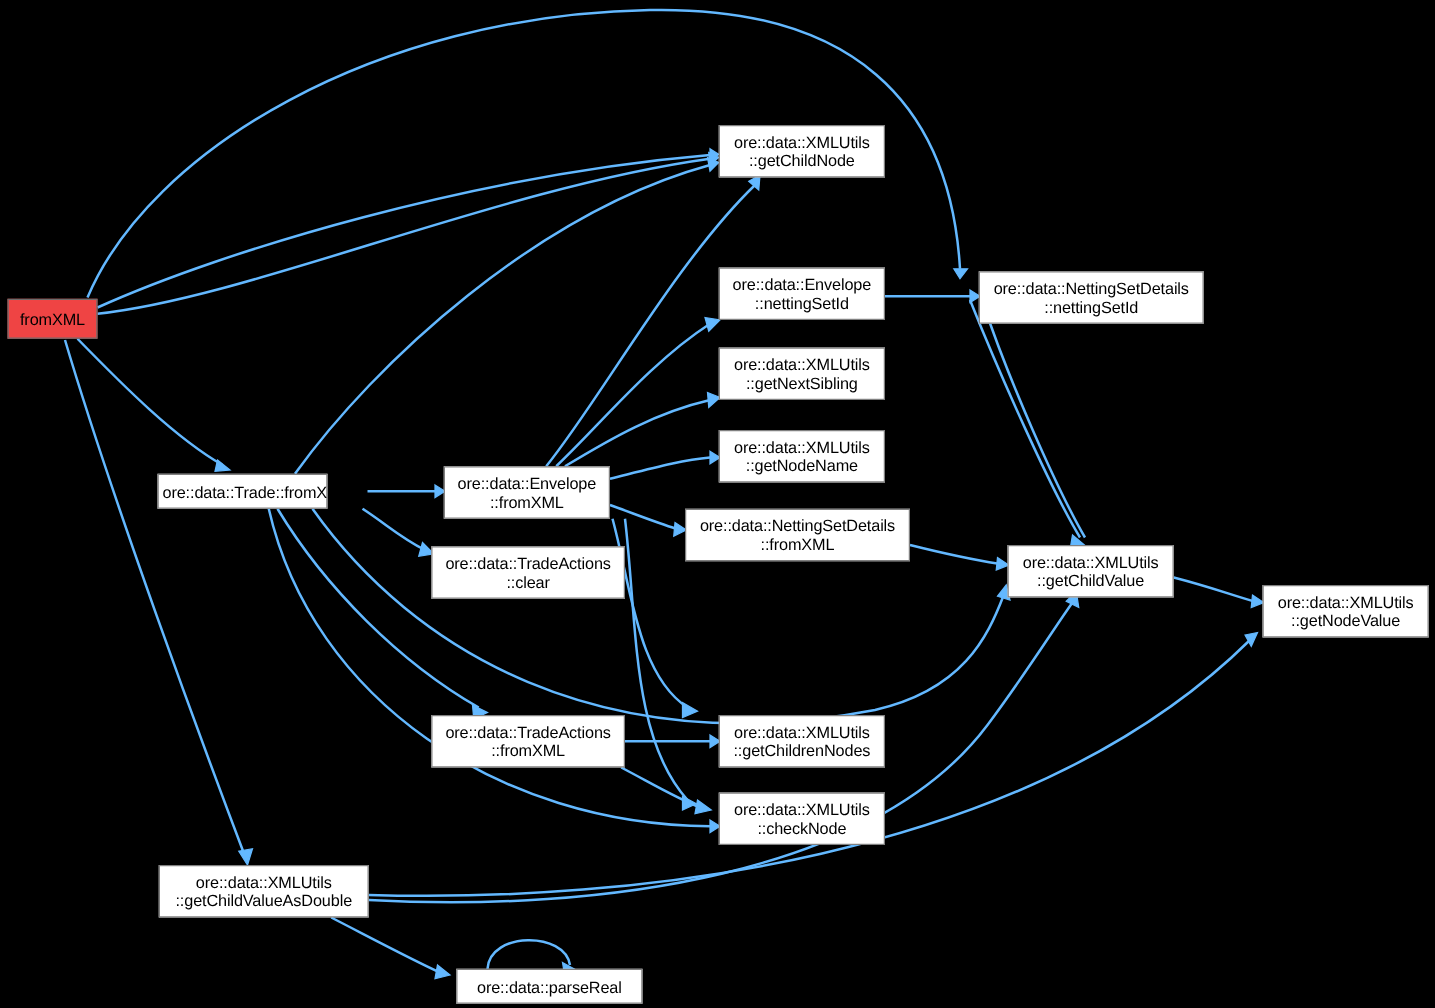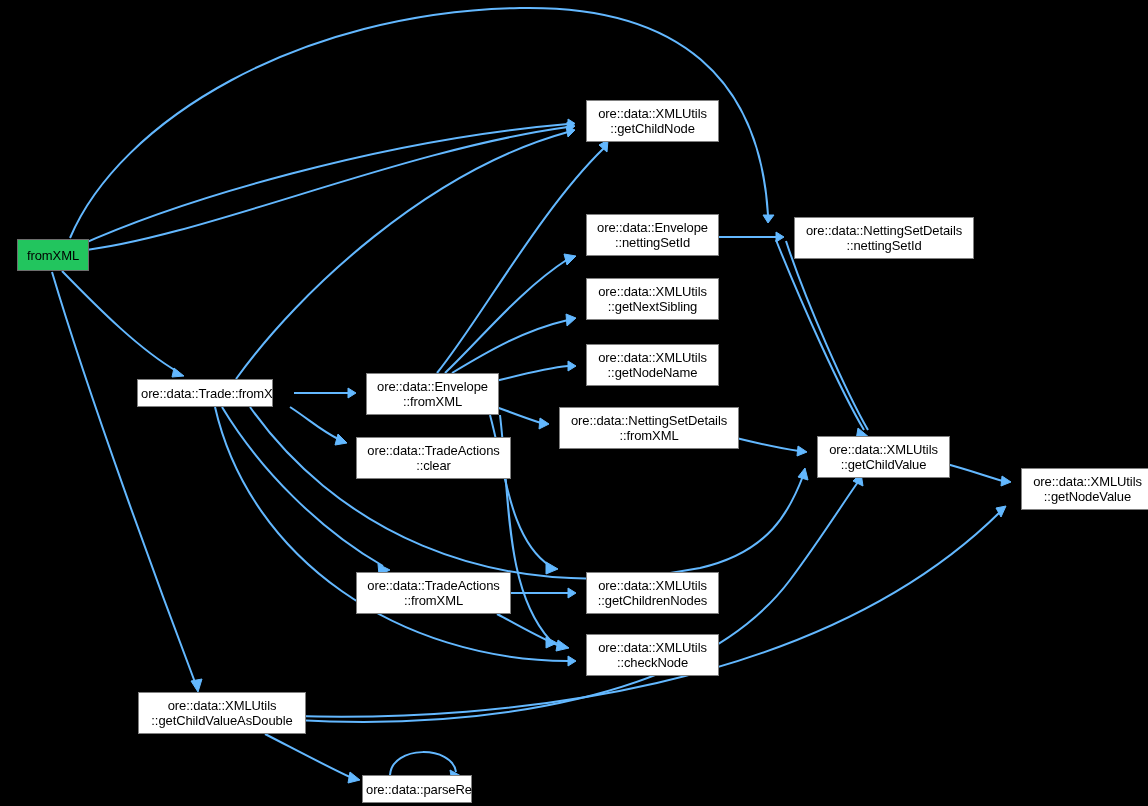--- a/index.html
+++ b/index.html
@@ -39,24 +39,23 @@
     display: flex;
     align-items: center;
     justify-content: flex-end;
     text-align: center;
     color: #000000;
     font-size: 13px;
     line-height: 15px;
     letter-spacing: -0.1px;
     white-space: pre-line;
     padding: 0 3px;
-    margin-left: 11px;
   }
   .node-box.root {
-    background: #22c55e;
+    background: #ef4444;
     border: 1px solid #6d6d6d;
   }
   .node-label {
     display: block;
     width: 100%;
     white-space: pre-line;
   }
 </style>
 </head>
 <body>
@@ -223,15 +222,15 @@
 <div class="node-box" style="left:575px; top:634px; width:133px; height:42px;">
   <span class="node-label">ore::data::XMLUtils
 ::checkNode</span>
 </div>
 
 <div class="node-box" style="left:127px; top:692px; width:168px; height:42px;">
   <span class="node-label">ore::data::XMLUtils
 ::getChildValueAsDouble</span>
 </div>
 
-<div class="node-box" style="left:351px; top:775px; width:110px; height:28px;">
+<div class="node-box" style="left:365px; top:775px; width:149px; height:28px;">
   <span class="node-label">ore::data::parseReal</span>
 </div>
 
 </body></html>

